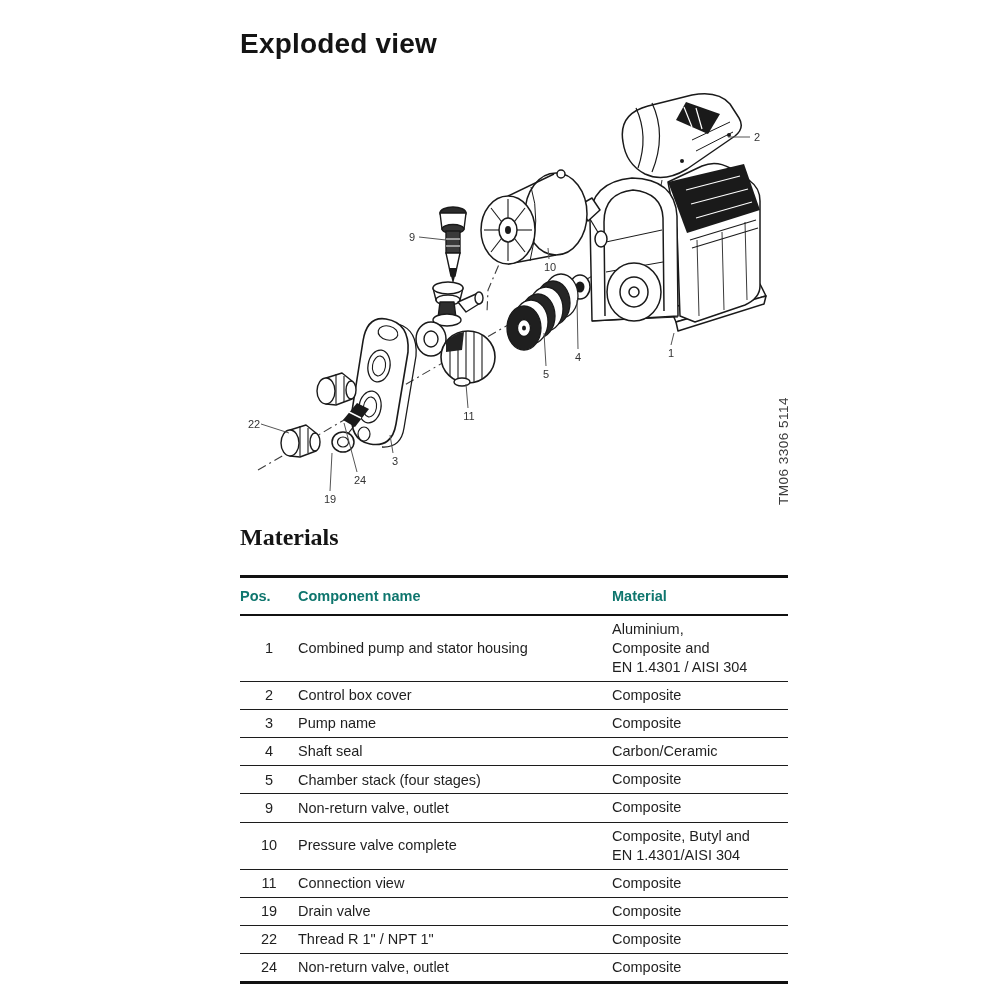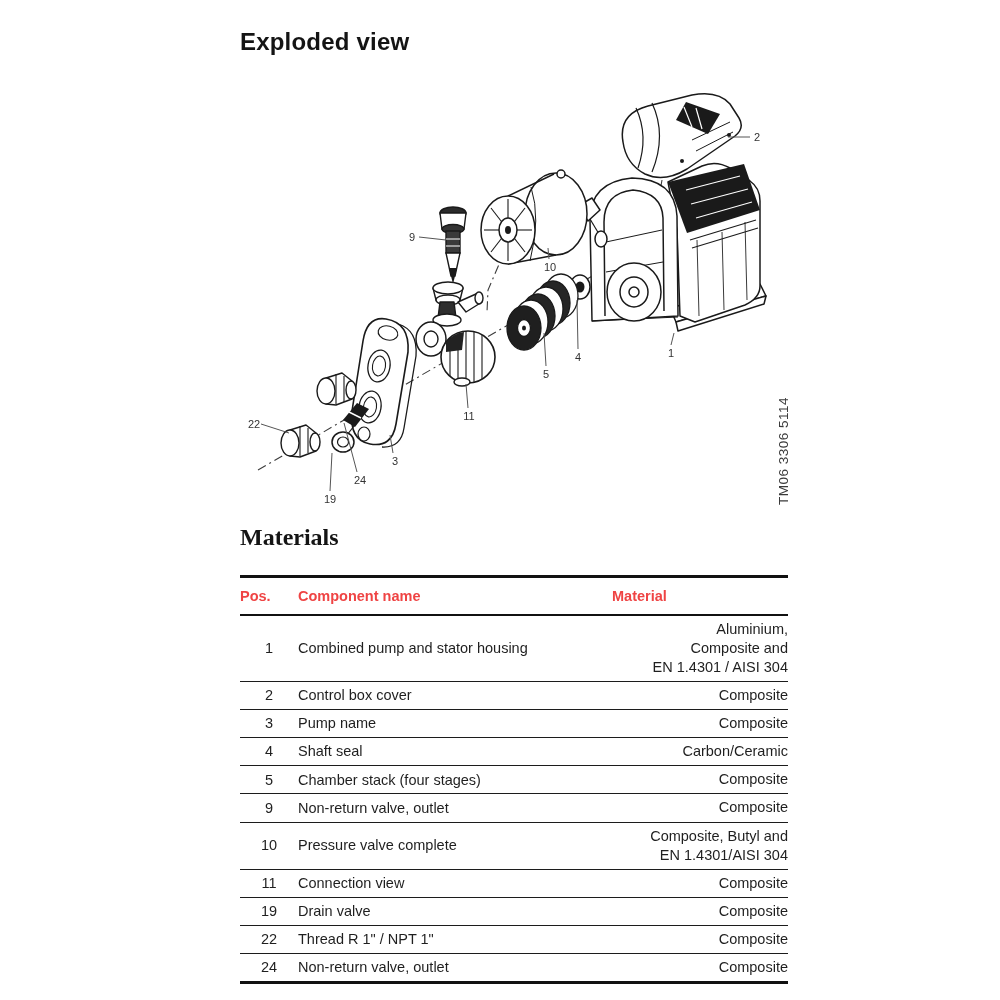--- a/index.html
+++ b/index.html
@@ -2,45 +2,45 @@
 <html><head>
 <meta charset="utf-8">
 <style>
   html,body{margin:0;padding:0;}
   body{
     width:1000px;height:1000px;background:#ffffff;position:relative;
     font-family:"Liberation Sans", sans-serif;color:#1b1b1b;overflow:hidden;
   }
   .page-title{
     position:absolute;left:240px;top:28px;margin:0;
-    font-size:24px;font-weight:bold;letter-spacing:.2px;color:#141414;
+    font-size:28px;font-weight:bold;letter-spacing:.2px;color:#141414;
   }
   .diagram{position:absolute;left:240px;top:90px;width:560px;height:430px;}
   .materials-title{
     position:absolute;left:240px;top:524px;margin:0;
     font-size:24px;font-weight:bold;color:#141414;font-family:Liberation Serif, serif;
   }
   table.materials{
     position:absolute;left:240px;top:575px;width:548px;
     border-collapse:collapse;font-size:14.5px;line-height:1.28;
     border-top:3px solid #111;border-bottom:3px solid #111;color:#1f1f1f;
   }
   table.materials th{
     text-align:left;font-weight:bold;font-size:14.5px;
-    padding:9px 0 8px 0;border-bottom:2.5px solid #111;color:#ef4444;
+    padding:9px 0 8px 0;border-bottom:2.5px solid #111;color:#0f766e;
   }
   table.materials td{
     padding:4px 0;border-bottom:1.7px solid #1c1c1c;vertical-align:middle;
   }
   table.materials tr:last-child td{border-bottom:none;}
   col.c-pos{width:58px;} col.c-name{width:314px;}
   th.h-pos{padding-left:7px;}
   td.pos{text-align:center;}
   td.name,th.h-name{padding-right:10px;}
-  td.mat{white-space:pre-line;line-height:1.32;text-align:right;}
+  td.mat{white-space:pre-line;line-height:1.32;}
   svg text{font-family:"Liberation Sans", sans-serif;}
 </style>
 </head>
 <body>
 
 <h1 class="page-title">Exploded view</h1>
 
 <div class="diagram">
 <svg viewBox="0 0 560 430" width="560" height="430">
 

